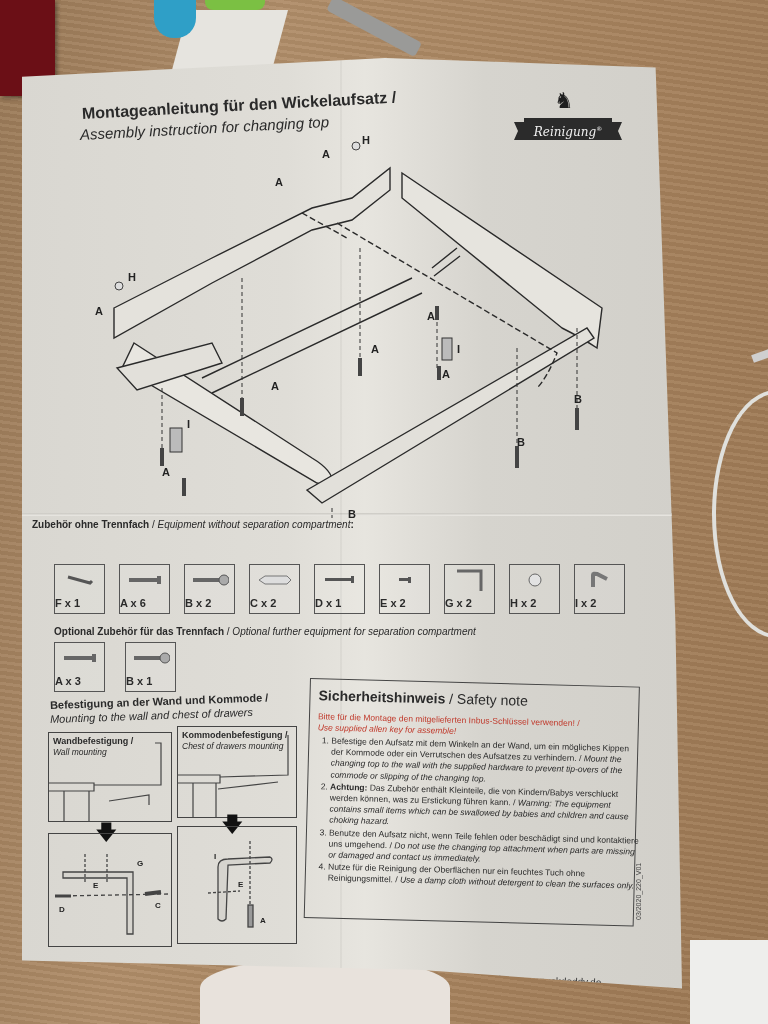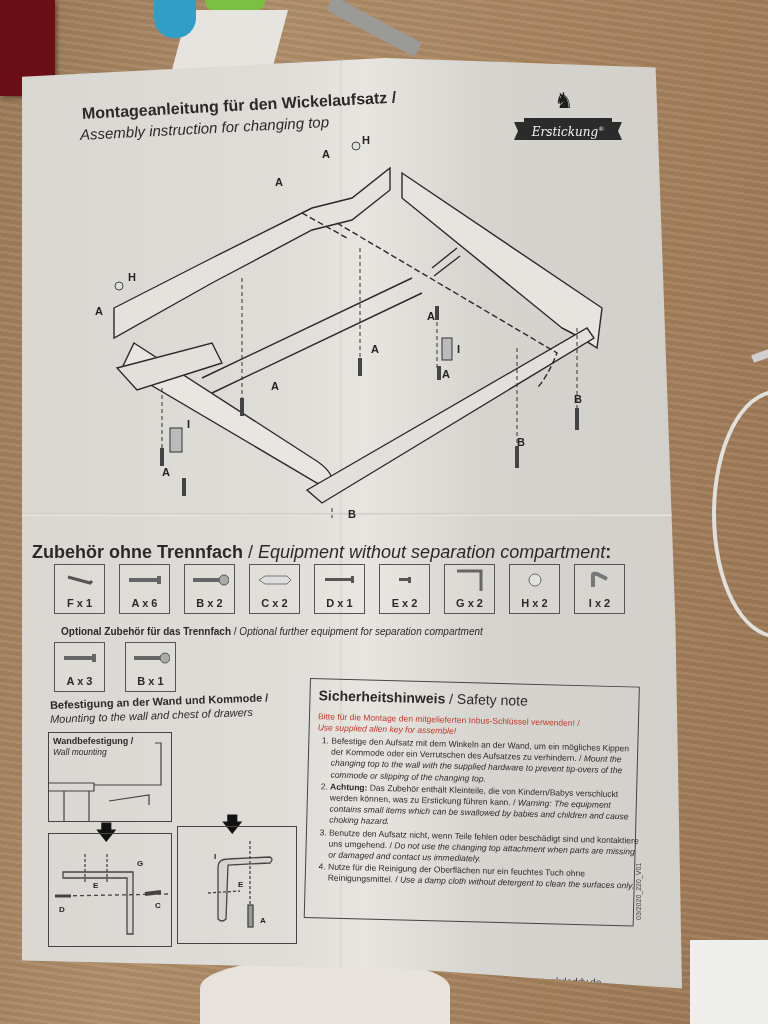--- a/index.html
+++ b/index.html
@@ -37,30 +37,30 @@
   .logo { position:absolute; left:490px; top:30px; width:110px; height:60px; }
   .logo .horse { position:absolute; left:42px; top:0; font-size:22px; color:#1e1e1e; }
   .logo .banner { position:absolute; left:12px; top:30px; width:88px; height:22px; background:#2b2b2b; color:#f1f1f1; font-family:"DejaVu Serif", serif; font-style:italic; font-size:12px; text-align:center; line-height:22px; }
   .logo .tail-l, .logo .tail-r { position:absolute; top:34px; width:10px; height:18px; background:#2b2b2b; }
   .logo .tail-l { left:2px; clip-path:polygon(0 0,100% 0,100% 100%,0 100%,40% 50%); }
   .logo .tail-r { left:100px; clip-path:polygon(0 0,100% 0,60% 50%,100% 100%,0 100%); }
 
   .diagram { position:absolute; left:40px; top:70px; width:580px; height:390px; }
   .diagram svg text { font-family:"Liberation Sans", sans-serif; font-weight:bold; font-size:11px; fill:#222; }
 
-  .eq-heading { position:absolute; left:10px; top:484px; font-size:18px; white-space:nowrap; }
+  .eq-heading { position:absolute; left:10px; top:461px; font-size:10px; white-space:nowrap; }
   .eq-heading b { font-weight:bold; }
   .eq-heading i { font-style:italic; }
   .parts-row { position:absolute; left:32px; top:506px; display:flex; gap:14px; }
   .part { width:49px; height:48px; border:1.5px solid #555; position:relative; background:rgba(255,255,255,0.08); }
   .part .ico { position:absolute; left:0; right:0; top:6px; height:18px; display:flex; align-items:center; justify-content:center; }
-  .part .lbl { position:absolute; left:0; right:0; bottom:4px; text-align:center; font-size:11px; font-weight:bold; }
+  .part .lbl { position:absolute; left:0; right:0; bottom:4px; font-size:11px; font-weight:bold; }
 
   .opt-heading { position:absolute; left:32px; top:568px; font-size:10px; white-space:nowrap; }
-  .opt-heading b { font-weight:bold;margin-left:7px; }
+  .opt-heading b { font-weight:bold; }
   .opt-heading i { }
   .opt-row { position:absolute; left:32px; top:584px; display:flex; gap:20px; }
 
   .mount-h1 { position:absolute; left:28px; top:641px; font-size:11px; font-weight:bold; transform:rotate(-2deg); transform-origin:left; white-space:nowrap; }
   .mount-h2 { position:absolute; left:28px; top:655px; font-size:11px; font-style:italic; transform:rotate(-2deg); transform-origin:left; white-space:nowrap; }
   .mbox { position:absolute; border:1.5px solid #444; }
   .mbox .cap1 { position:absolute; left:4px; top:3px; font-size:9px; font-weight:bold; }
   .mbox .cap2 { position:absolute; left:4px; top:14px; font-size:8.5px; font-style:italic; }
   .arrow-down { position:absolute; font-size:20px; font-weight:bold; color:#111; }
 
@@ -95,21 +95,21 @@
 <div class="sheet">
   <div class="fold-h"></div>
   <div class="fold-v"></div>
 
   <div class="title-de">Montageanleitung für den Wickelaufsatz /</div>
   <div class="title-en">Assembly instruction for changing top</div>
 
   <div class="logo">
     <span class="horse">♞</span>
     <div class="tail-l"></div>
-    <div class="banner"><span>Erstickung</span><sup style="font-size:6px">®</sup></div>
+    <div class="banner"><span>Reinigung</span><sup style="font-size:6px">®</sup></div>
     <div class="tail-r"></div>
   </div>
 
   <div class="diagram">
     <svg width="580" height="390" viewBox="0 0 580 390">
       <g fill="none" stroke="#2a2a2a" stroke-width="1.4">
         <path d="M52 180 L150 130 L250 80 L290 70 L328 40 L328 62 L290 92 L250 102 L150 155 L52 210 Z" fill="#e4e2dc"></path>
         <path d="M340 45 L540 180 L535 220 Q520 210 500 200 L340 70 Z" fill="#e6e4de"></path>
         <path d="M72 215 L250 330 Q275 345 270 360 L255 355 L60 240 Z" fill="#e8e6e0"></path>
         <path d="M245 362 L525 200 L532 210 L260 375 Z" fill="#e2e0da"></path>
@@ -276,20 +276,32 @@
     <div class="cap2">Wall mounting</div>
     <svg width="122" height="88" style="position:absolute;left:0;top:0">
       <g stroke="#444" fill="none" stroke-width="1.2">
           <path d="M0 50 L45 50 L45 58 L0 58"></path>
           <path d="M45 52 L112 52 L112 10 L106 10"></path>
           <path d="M15 58 L15 88 M40 58 L40 88"></path>
           <path d="M60 68 L100 62 L100 72"></path>
         </g>
     </svg>
   </div>
+  <div class="mbox" style="left:155px; top:668px; width:118px; height:90px;">
+    <div class="cap1">Kommodenbefestigung /</div>
+    <div class="cap2">Chest of drawers mounting</div>
+    <svg width="118" height="90" style="position:absolute;left:0;top:0">
+      <g stroke="#444" fill="none" stroke-width="1.2">
+          <path d="M0 48 L42 48 L42 56 L0 56"></path>
+          <path d="M42 50 L110 48 L110 8"></path>
+          <path d="M15 56 L15 90 M38 56 L38 90"></path>
+          <path d="M40 62 L100 55"></path>
+        </g>
+    </svg>
+  </div>
   <div class="arrow-down" style="left:74px; top:760px;">🡇</div>
   <div class="arrow-down" style="left:200px; top:752px;">🡇</div>
 
   <div class="mbox" style="left:26px; top:775px; width:122px; height:112px;">
     <svg width="122" height="112" style="position:absolute;left:0;top:0">
       <g stroke="#444" fill="none" stroke-width="1.3">
         <path d="M14 38 L84 38 L84 100 L78 100 L78 44 L14 44 Z" fill="#d6d4ce"></path>
         <path d="M36 20 L36 50 M58 20 L58 50" stroke-dasharray="3,2"></path>
         <path d="M10 62 L120 60" stroke-dasharray="4,3"></path>
         <path d="M96 60 L112 58" stroke-width="4"></path>

